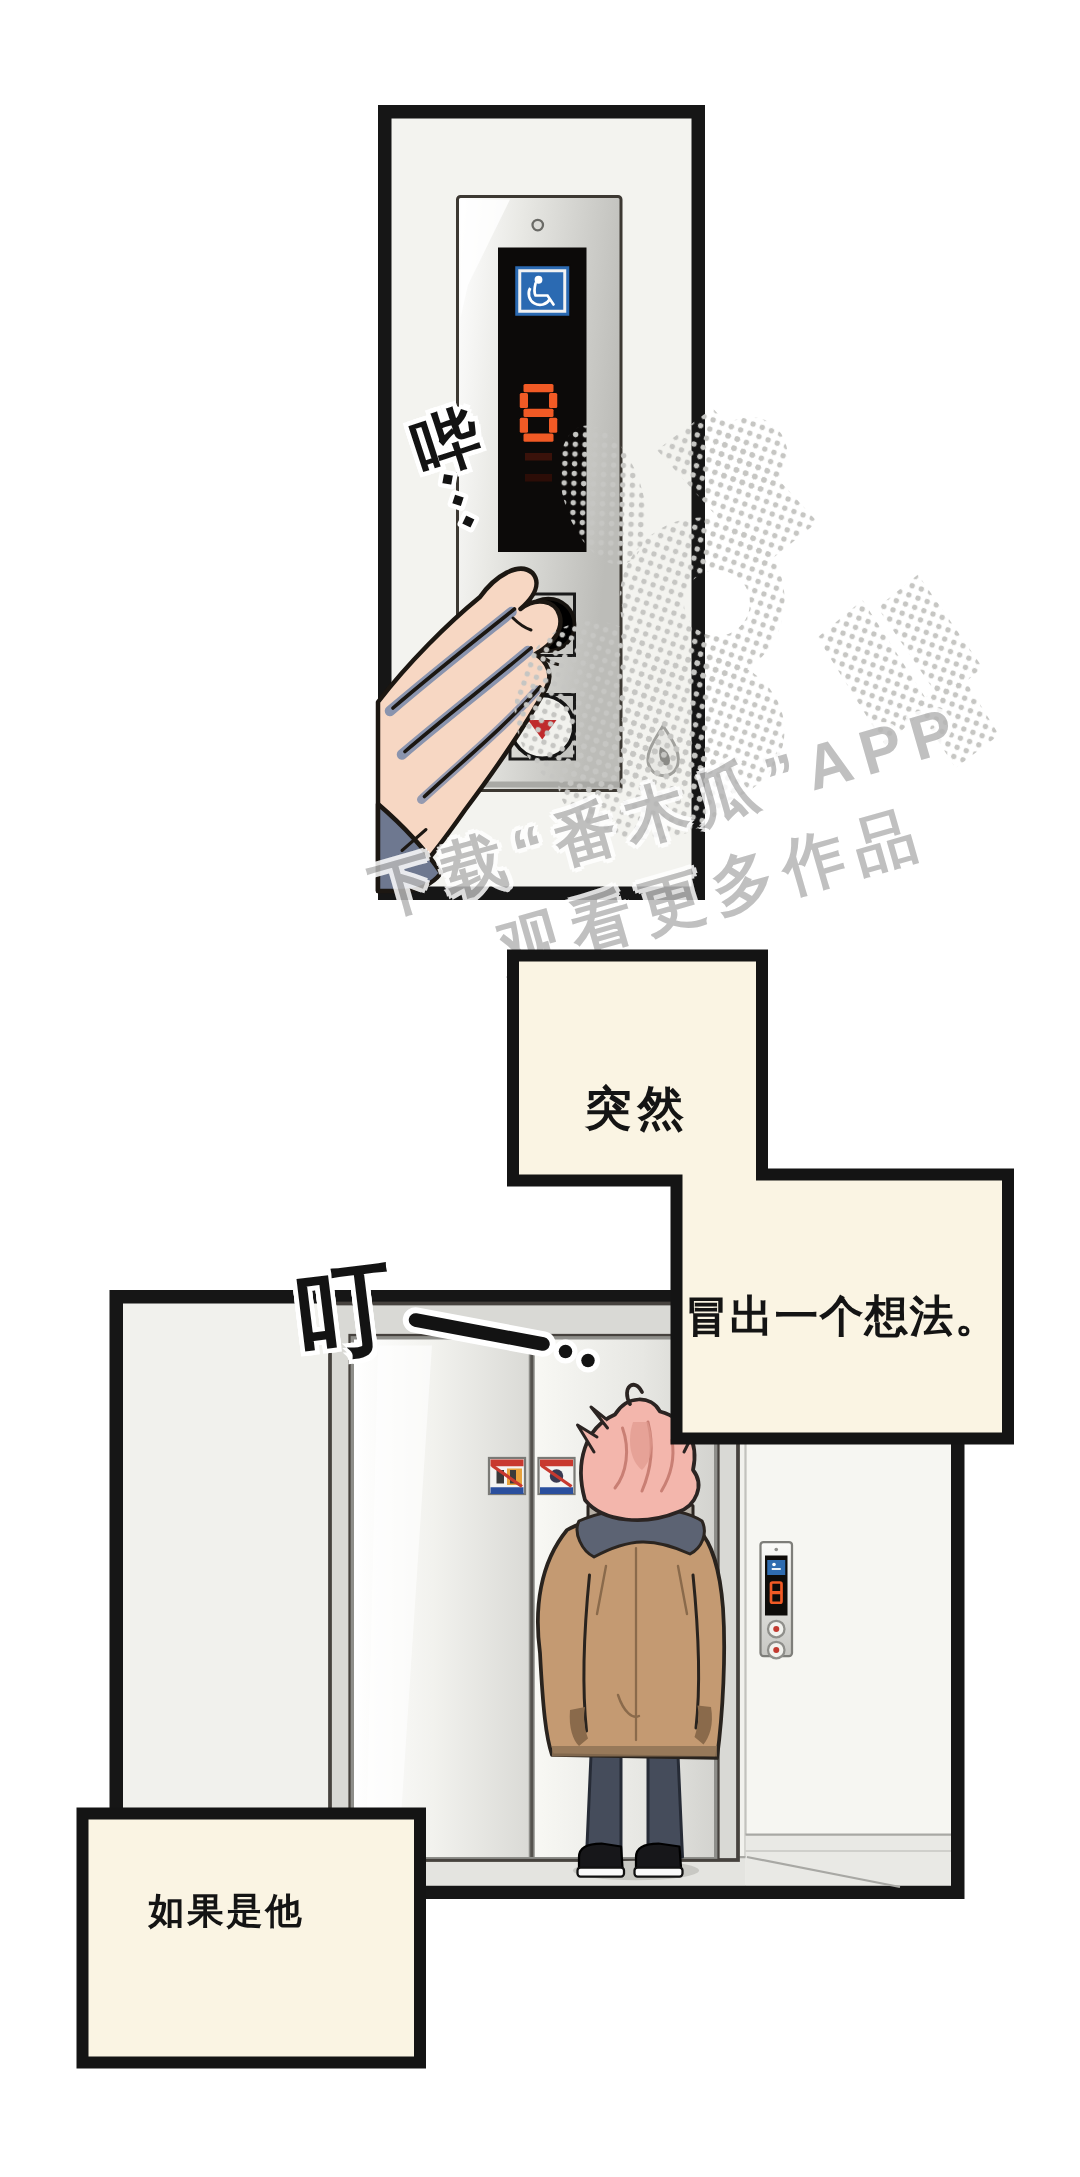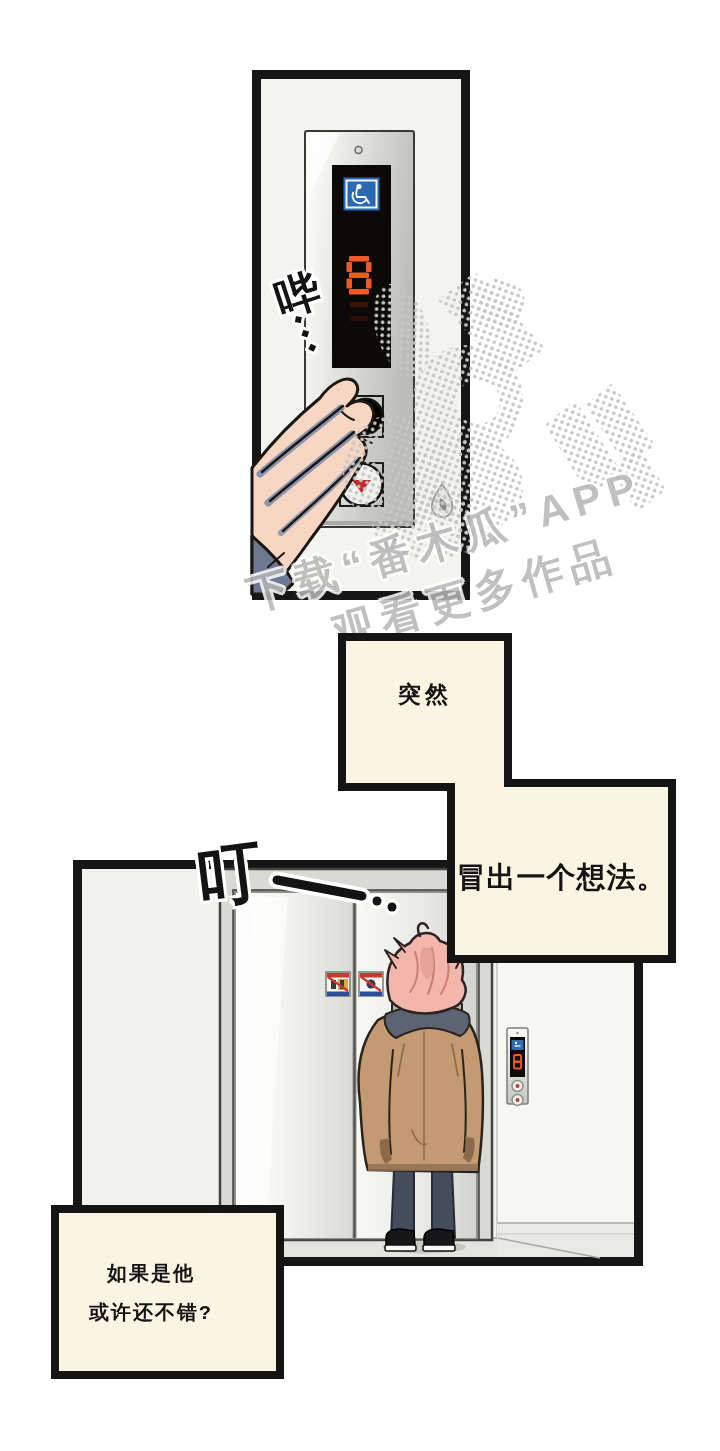--- a/index.html
+++ b/index.html
@@ -3,23 +3,23 @@
 <meta charset="utf-8">
 <style>
   html,body{margin:0;padding:0;background:#ffffff;}
   #page{position:relative;width:720px;height:1451px;background:#ffffff;overflow:hidden;
         font-family:"Liberation Sans","DejaVu Sans",sans-serif;}
   #page svg{position:absolute;left:0;top:0;}
   .lyr{position:absolute;left:0;top:0;width:720px;height:1451px;}
   .z1{z-index:1}.z2{z-index:2}.z3{z-index:3}.z4{z-index:4}
   .cjk{font-weight:700;color:#141414;}
   .caption{position:absolute;text-align:center;white-space:nowrap;}
-  .cap1{left:342px;top:679px;width:166px;font-size:23px;letter-spacing:4px;}
+  .cap1{left:342px;top:718px;width:166px;font-size:31px;letter-spacing:4px;}
   .cap2{left:451px;top:858px;width:221px;font-size:29px;letter-spacing:1px;}
-  .cap3{left:51px;top:1255px;width:200px;font-size:20px;line-height:39px;letter-spacing:2px;font-family:Liberation Mono, monospace;}
+  .cap3{left:51px;top:1255px;width:200px;font-size:24px;line-height:39px;letter-spacing:2px;}
   .sfx{position:absolute;font-weight:900;color:#131313;white-space:nowrap;
        text-shadow:-3px -3px 0 #fff,3px -3px 0 #fff,-3px 3px 0 #fff,3px 3px 0 #fff,
                    -3px 0 0 #fff,3px 0 0 #fff,0 -3px 0 #fff,0 3px 0 #fff;}
   .sfx-beep{left:276px;top:266px;font-size:44px;transform:rotate(-18deg);}
   .sfx-ding{left:196px;top:830px;font-size:66px;transform:rotate(-7deg);}
   .wm{position:absolute;font-weight:800;color:#b6b6b6;white-space:nowrap;opacity:.85;
       letter-spacing:7px;font-size:42px;
       text-shadow:-2px -2px 0 #fff,2px -2px 0 #fff,-2px 2px 0 #fff,2px 2px 0 #fff,
                   -3px 0 0 #fff,3px 0 0 #fff,0 -3px 0 #fff,0 3px 0 #fff;}
   .wm1{left:241px;top:570px;transform:rotate(-16deg);transform-origin:left top;}
@@ -224,21 +224,20 @@
 
   <svg class="lyr z3" width="720" height="1451" viewBox="0 0 720 1451">
     <path d="M342,637 L508,637 L508,783 L672,783 L672,959 L451,959 L451,787 L342,787 Z" fill="#faf4e3" stroke="#141414" stroke-width="8"></path>
     <rect x="55" y="1209" width="225" height="166" fill="#faf4e3" stroke="#141414" stroke-width="8"></rect>
   </svg>
 
   <div class="caption cjk cap1 z4">突然</div>
   <div class="caption cjk cap2 z4">冒出一个想法。</div>
   <div class="caption cjk cap3 z4">
     <div>如果是他</div>
-    <div>或许还不错?</div>
   </div>
   <div class="sfx sfx-beep z4">哔</div>
   <div class="sfx sfx-ding z4">叮</div>
 
   <svg class="lyr z4" width="720" height="1451" viewBox="0 0 720 1451" style="pointer-events:none">
 
     <g>
       <line x1="277" y1="880" x2="362" y2="896" stroke="#ffffff" stroke-width="17" stroke-linecap="round"></line>
       <line x1="277" y1="880" x2="362" y2="896" stroke="#131313" stroke-width="9" stroke-linecap="round"></line>
       <circle cx="377" cy="901" r="8" fill="#ffffff"></circle>

